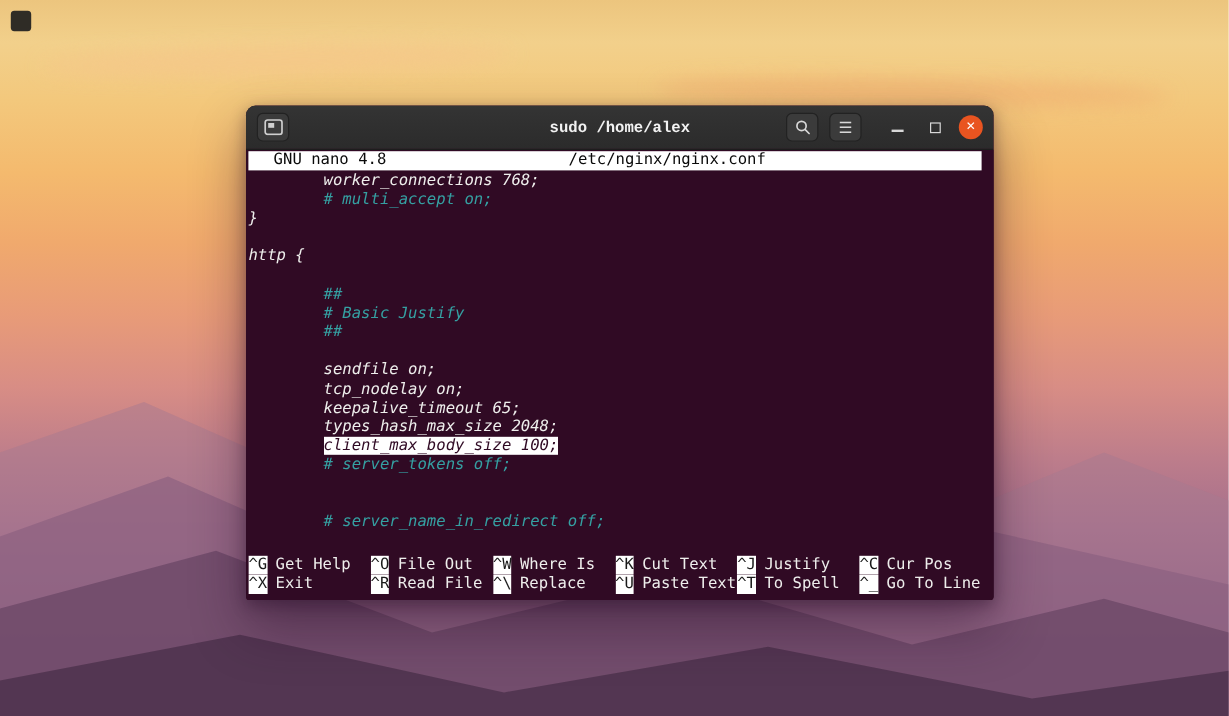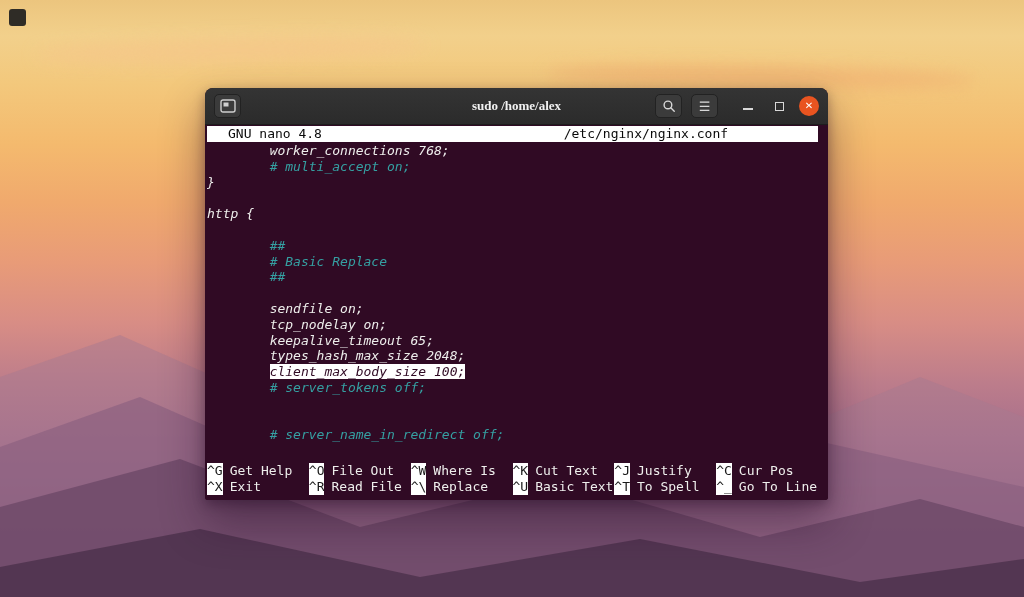--- a/index.html
+++ b/index.html
@@ -50,21 +50,21 @@
   }
   .titlebar{
     position:relative;height:37px;flex:0 0 37px;
     background:linear-gradient(180deg,#343434,#2b2b2b);
     border-bottom:1px solid #1d1d1d;
     border-radius:8px 8px 0 0;
     display:flex;align-items:center;padding:0 9px;
   }
   .title{
     position:absolute;left:0;right:0;text-align:center;
-    font-family:Liberation Serif, serif;font-weight:bold;
+    font-family:Liberation Mono, monospace;font-weight:bold;
     font-size:13px;color:#f2f2f2;pointer-events:none;
   }
   .tb-btn{
     width:27px;height:24px;background:#3b3b3b;border:1px solid #222;
     border-radius:5px;display:flex;align-items:center;justify-content:center;
     cursor:pointer;z-index:2;
   }
   .tb-right{margin-left:auto;display:flex;align-items:center;gap:9px;z-index:2;}
   .win-ctl{
     width:22px;height:22px;background:transparent;border:none;
@@ -86,21 +86,21 @@
     background:var(--terminal-bg);
     border-radius:0 0 3px 3px;
     padding:1px 10px 5px 2px;
     font-size:13px;line-height:15.8px;color:var(--text);
   }
   .nano-bar{
     flex:0 0 16px;background:var(--nano-bar-bg);color:var(--nano-bar-text);
     display:flex;align-items:center;white-space:pre;
   }
   .nano-version{flex:1;padding-left:21px;}
-  .nano-filename{flex:1.4;text-align:center;}
+  .nano-filename{flex:1.4;text-align:left;}
   .nano-status{flex:1;text-align:right;padding-right:14px;}
   .editor{flex:1;overflow:hidden;padding-top:1px;}
   .line{height:15.8px;white-space:pre;font-style:italic;}
   .t-code{color:var(--text);}
   .t-comment{color:var(--comment);}
   .hl{background:var(--highlight-bg);color:var(--highlight-text);}
   .shortcuts{flex:0 0 34px;display:flex;flex-direction:column;justify-content:flex-end;}
   .sc-row{display:grid;grid-template-columns:repeat(6,1fr);height:16px;}
   .sc-cell{display:flex;align-items:center;white-space:pre;overflow:hidden;}
   .sc-key{background:#ffffff;color:#1a1a1a;flex:0 0 auto;}
@@ -165,21 +165,21 @@
       </div>
 
       <div class="editor">
           <div class="line"><span>        </span><span class="t-code">worker_connections 768;</span></div>
           <div class="line"><span>        </span><span class="t-comment"># multi_accept on;</span></div>
           <div class="line"><span></span><span class="t-code">}</span></div>
           <div class="line"><span></span><span class="t-code"></span></div>
           <div class="line"><span></span><span class="t-code">http {</span></div>
           <div class="line"><span></span><span class="t-code"></span></div>
           <div class="line"><span>        </span><span class="t-comment">##</span></div>
-          <div class="line"><span>        </span><span class="t-comment"># Basic Replace</span></div>
+          <div class="line"><span>        </span><span class="t-comment"># Basic Justify</span></div>
           <div class="line"><span>        </span><span class="t-comment">##</span></div>
           <div class="line"><span></span><span class="t-code"></span></div>
           <div class="line"><span>        </span><span class="t-code">sendfile on;</span></div>
           <div class="line"><span>        </span><span class="t-code">tcp_nodelay on;</span></div>
           <div class="line"><span>        </span><span class="t-code">keepalive_timeout 65;</span></div>
           <div class="line"><span>        </span><span class="t-code">types_hash_max_size 2048;</span></div>
           <div class="line"><span>        </span><span class="hl">client_max_body_size 100;</span></div>
           <div class="line"><span>        </span><span class="t-comment"># server_tokens off;</span></div>
           <div class="line"><span></span><span class="t-code"></span></div>
           <div class="line"><span>        </span></div>
@@ -192,21 +192,21 @@
             <div class="sc-cell"><span class="sc-key">^O</span><span class="sc-label">File Out</span></div>
             <div class="sc-cell"><span class="sc-key">^W</span><span class="sc-label">Where Is</span></div>
             <div class="sc-cell"><span class="sc-key">^K</span><span class="sc-label">Cut Text</span></div>
             <div class="sc-cell"><span class="sc-key">^J</span><span class="sc-label">Justify</span></div>
             <div class="sc-cell"><span class="sc-key">^C</span><span class="sc-label">Cur Pos</span></div>
           </div>
           <div class="sc-row">
             <div class="sc-cell"><span class="sc-key">^X</span><span class="sc-label">Exit</span></div>
             <div class="sc-cell"><span class="sc-key">^R</span><span class="sc-label">Read File</span></div>
             <div class="sc-cell"><span class="sc-key">^\</span><span class="sc-label">Replace</span></div>
-            <div class="sc-cell"><span class="sc-key">^U</span><span class="sc-label">Basic Text</span></div>
+            <div class="sc-cell"><span class="sc-key">^U</span><span class="sc-label">Paste Text</span></div>
             <div class="sc-cell"><span class="sc-key">^T</span><span class="sc-label">To Spell</span></div>
             <div class="sc-cell"><span class="sc-key">^_</span><span class="sc-label">Go To Line</span></div>
           </div>
         </div>
     </div>
 
   </div>
 </div>
 
 </body></html>

